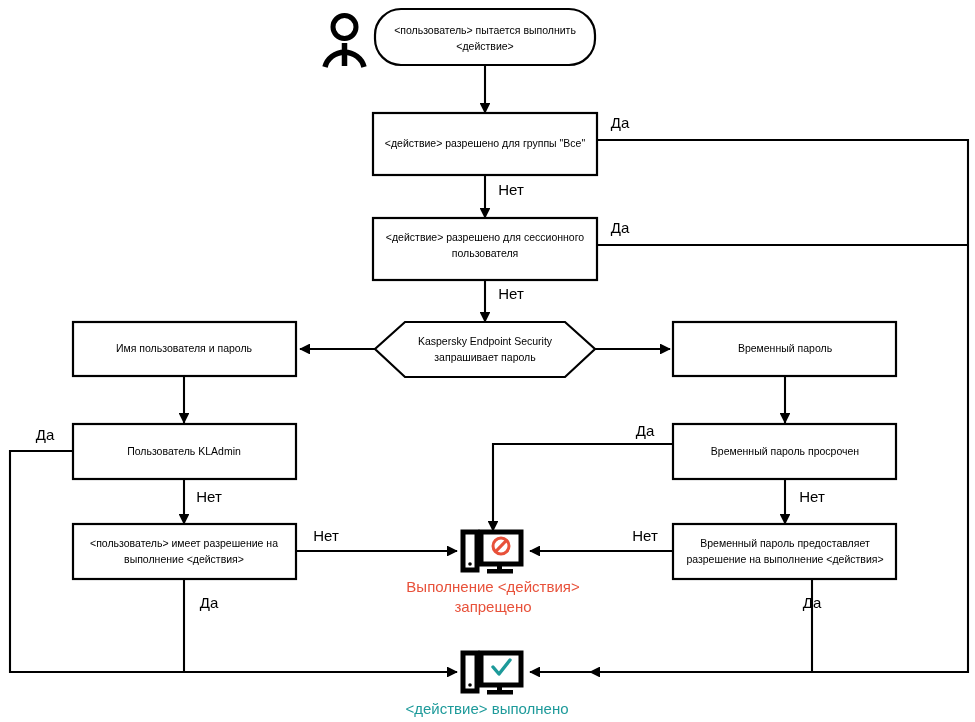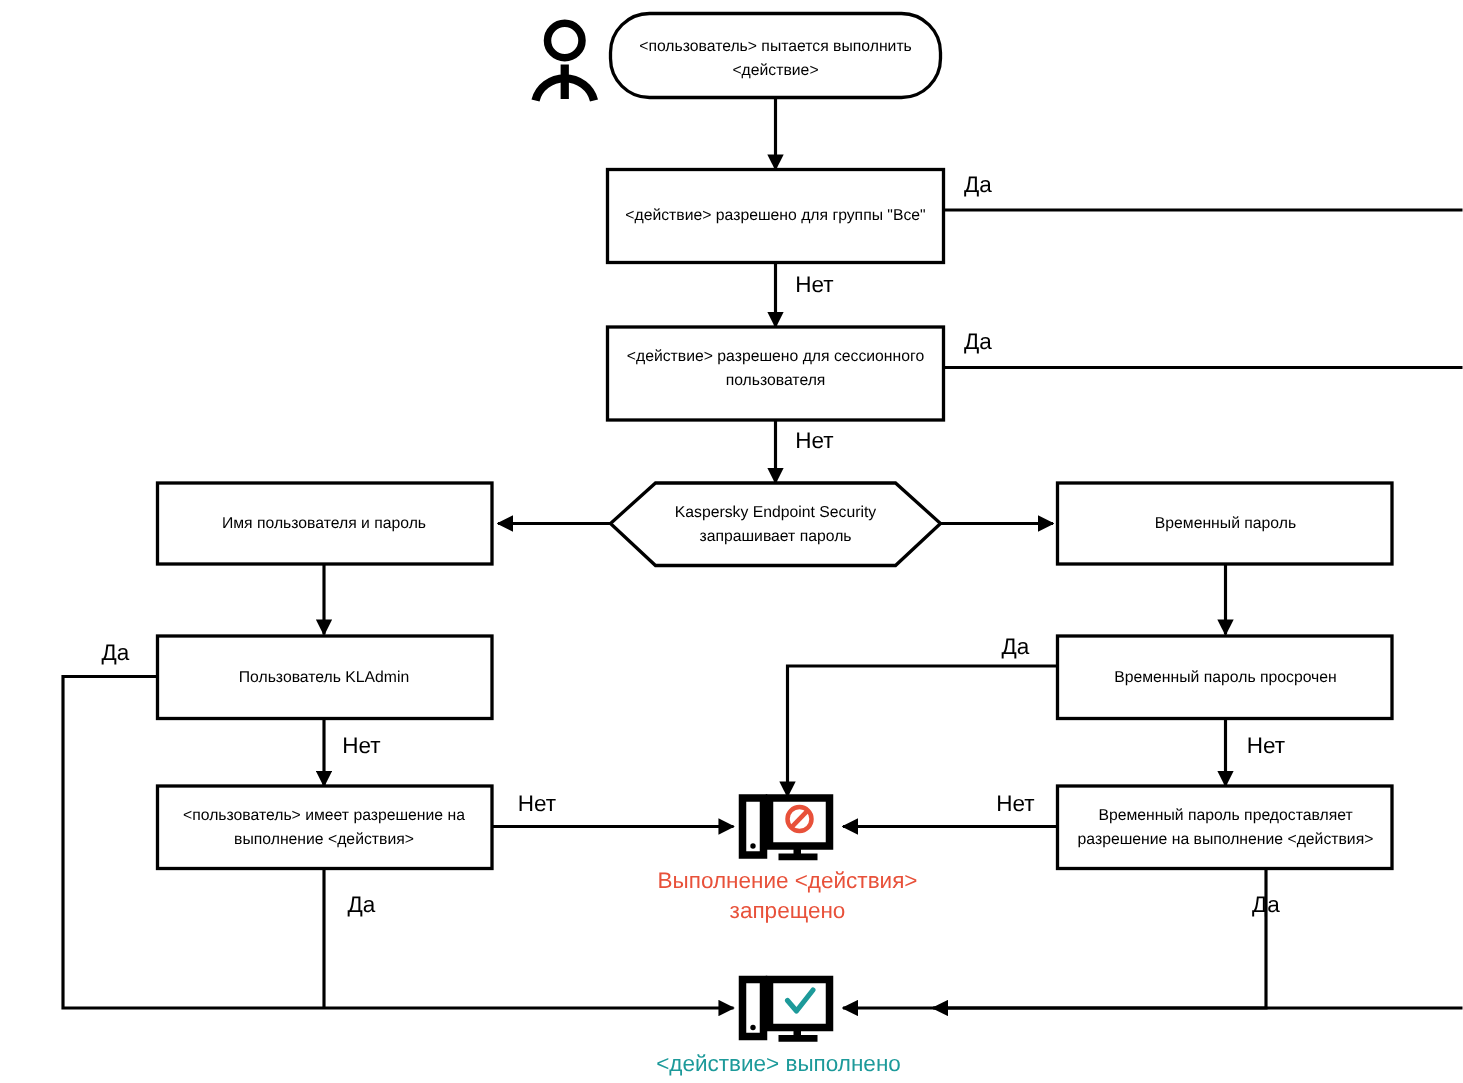--- a/index.html
+++ b/index.html
@@ -10,21 +10,20 @@
   body {
     width: 975px;
     height: 722px;
     font-family: "Liberation Sans", sans-serif;
     overflow: hidden;
   }
   #flow-root {
     position: relative;
     width: 819px;
     height: 722px;
-    padding-left: 32px;
   }
   svg.flow {
     display: block;
     width: 975px;
     height: 722px;
   }
   .node-box {
     fill: #ffffff;
     stroke: #000000;
     stroke-width: 2.2;

